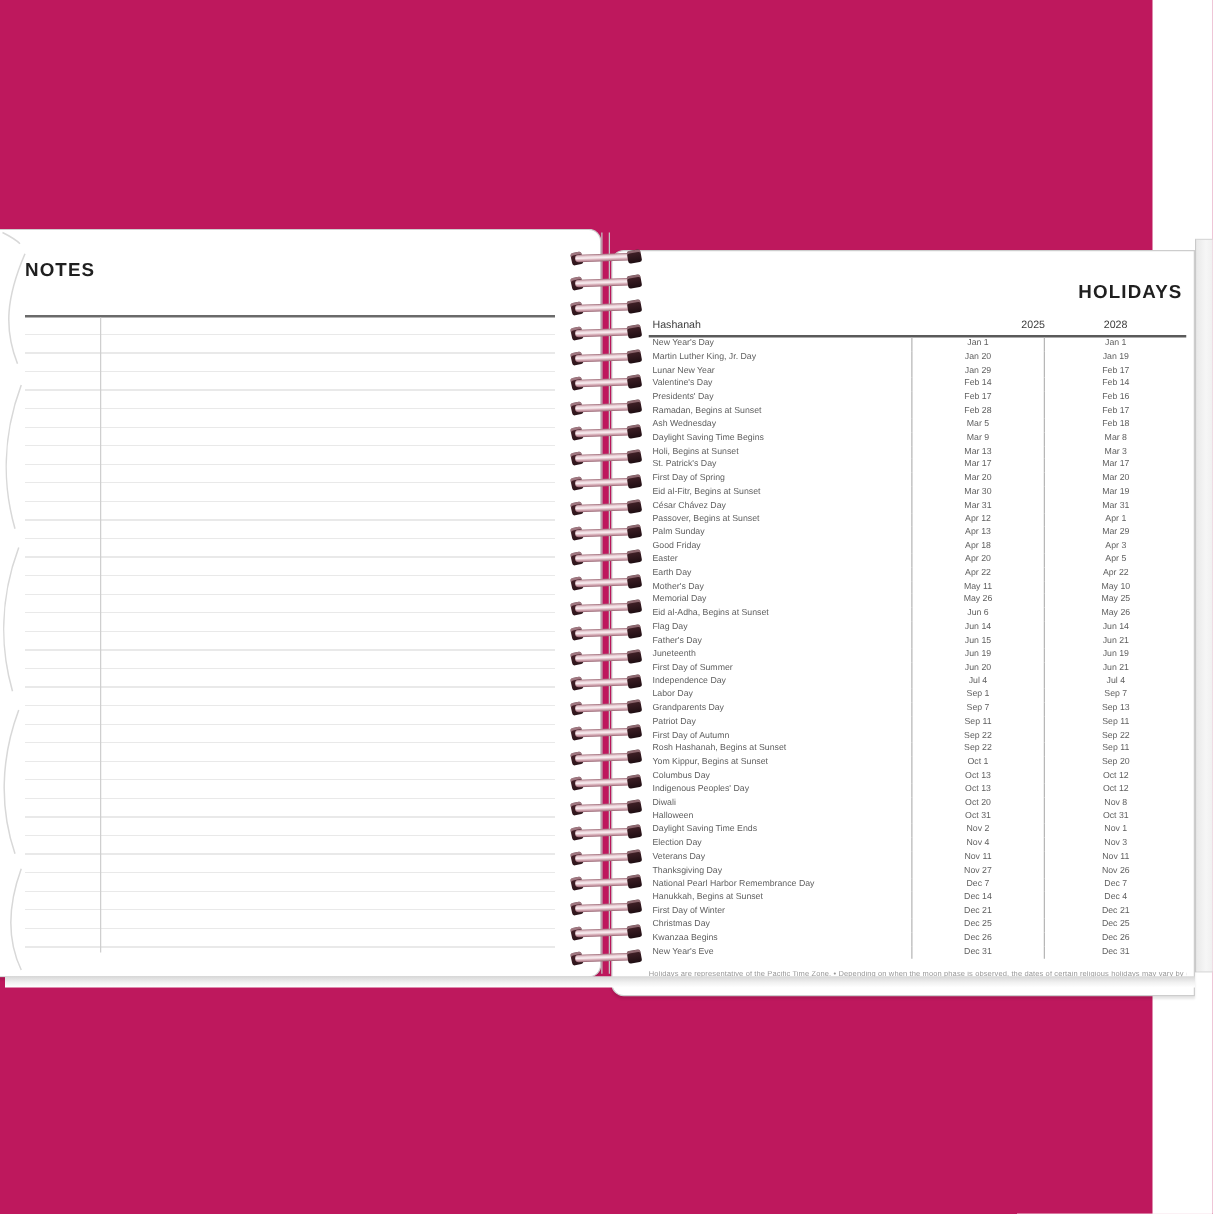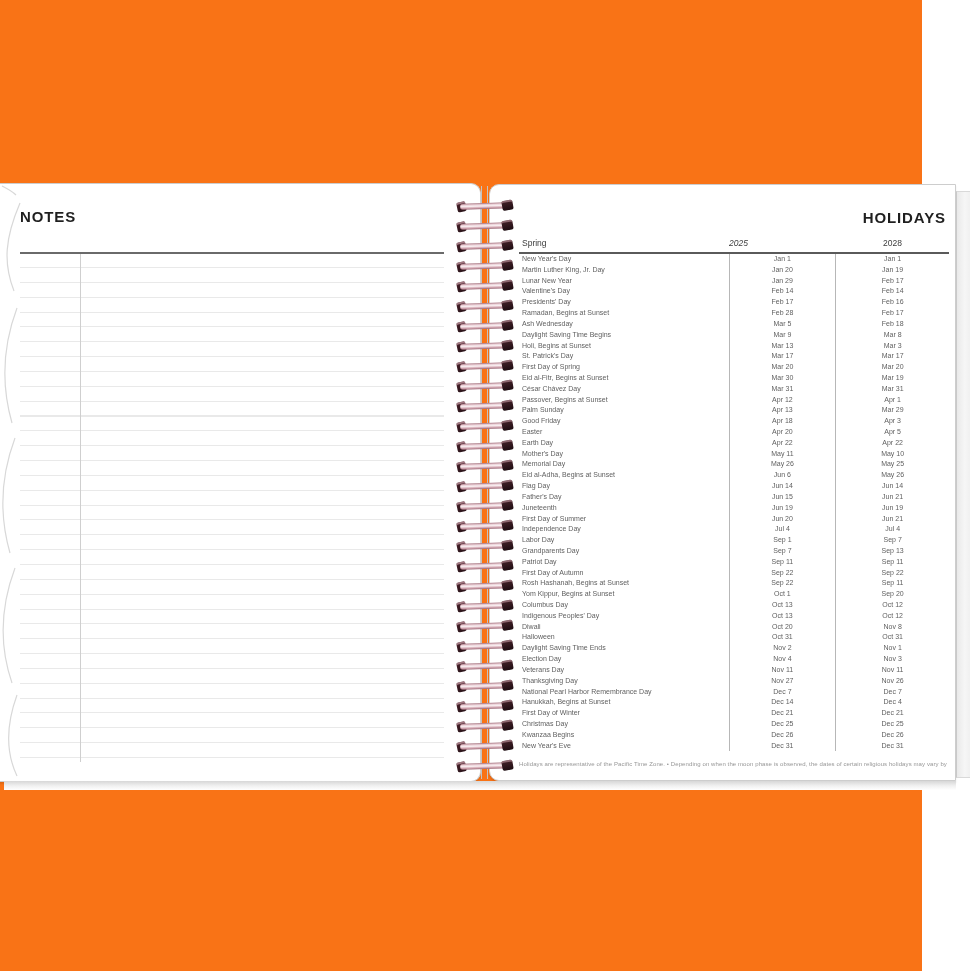--- a/index.html
+++ b/index.html
@@ -1,24 +1,24 @@
 <!DOCTYPE html>
 <html><head>
 <meta charset="utf-8">
 <style>
   html,body{margin:0;padding:0;background:#ffffff;}
   body{width:970px;height:971px;overflow:hidden;font-family:"Liberation Sans",sans-serif;}
-  .scene{position:relative;width:922px;height:971px;background:#f97316;}
+  .scene{position:relative;width:922px;height:971px;background:#be185d;}
   .spread{position:absolute;left:0;top:183px;width:970px;height:600px;}
 
   
   .page{position:absolute;background:#ffffff;border:1px solid #cdcdcd;box-sizing:border-box;}
   .page-left{left:-4px;top:0;width:485px;height:599px;border-left:none;border-radius:0 10px 10px 0;
              box-shadow:0 2px 2px rgba(0,0,0,.10);}
-  .page-right{left:489px;top:1px;width:467px;height:597px;border-radius:10px 0 0 10px;
+  .page-right{left:489px;top:17px;width:467px;height:597px;border-radius:10px 0 0 10px;
               box-shadow:0 2px 2px rgba(0,0,0,.10);}
   .page-stack-right{position:absolute;left:956px;top:8px;width:14px;height:585px;
                     background:linear-gradient(90deg,#e9e9e9,#f6f6f6 55%,#efefef);
                     border-left:1px solid #c9c9c9;border-top:1px solid #d9d9d9;border-bottom:1px solid #d9d9d9;}
   .bottom-shadow{position:absolute;left:4px;top:598px;width:952px;height:9px;
                  background:linear-gradient(180deg,#d7d7d7,#f1f1f1 55%,#ffffff);}
 
   
   .page-title{position:absolute;font-size:15px;font-weight:700;letter-spacing:.9px;color:#1f1f1f;white-space:nowrap;}
   .title-left{left:24px;top:24px;}
@@ -26,21 +26,21 @@
   .notes-rule{position:absolute;left:24px;top:68px;width:424px;height:2px;background:#6a6a6a;}
   .notes-lines{position:absolute;left:24px;top:83px;width:424px;height:500px;
                background:repeating-linear-gradient(to bottom,#e9e9e9 0 1px,transparent 1px 14.85px);}
   .notes-margin{position:absolute;left:84px;top:70px;width:1px;height:508px;background:#cfcfcf;}
 
   
   .holiday-table{position:absolute;left:29px;top:52px;width:430px;}
   .thead{position:relative;height:15px;border-bottom:2px solid #5a5a5a;font-size:8.5px;color:#3c3c3c;}
   .th{position:absolute;top:1px;white-space:nowrap;}
   .th-name{left:3px;}
-  .th-y1{left:210px;width:107px;text-align:left;font-style:italic;}
+  .th-y1{left:210px;width:107px;text-align:right;}
   .th-y2{left:317px;width:113px;text-align:center;}
   .tbody{position:relative;}
   .trow{display:flex;height:10.82px;align-items:center;}
   .tcell{font-size:7px;color:#5f5f5f;white-space:nowrap;overflow:hidden;line-height:10.82px;}
   .c0{width:207px;padding-left:3px;border-right:1px solid #b7b7b7;}
   .c1{width:106px;text-align:center;border-right:1px solid #b7b7b7;}
   .c2{width:113px;text-align:center;}
   .footnote{position:absolute;left:29px;top:576px;width:430px;font-size:6px;color:#979797;
             letter-spacing:.1px;white-space:nowrap;overflow:hidden;}
 
@@ -73,21 +73,21 @@
       <div class="notes-rule"></div>
       <div class="notes-lines"></div>
       <div class="notes-margin"></div>
     </div>
 
     <div class="page page-right">
       <div class="page-title title-right">HOLIDAYS</div>
 
       <div class="holiday-table">
         <div class="thead">
-          <span class="th th-name">Spring</span>
+          <span class="th th-name">Hashanah</span>
           <span class="th th-y1">2025</span>
           <span class="th th-y2">2028</span>
         </div>
         <div class="tbody">
 
             <div class="trow">
               <span class="tcell c0">New Year's Day</span>
               <span class="tcell c1">Jan 1</span>
               <span class="tcell c2">Jan 1</span>
             </div>

